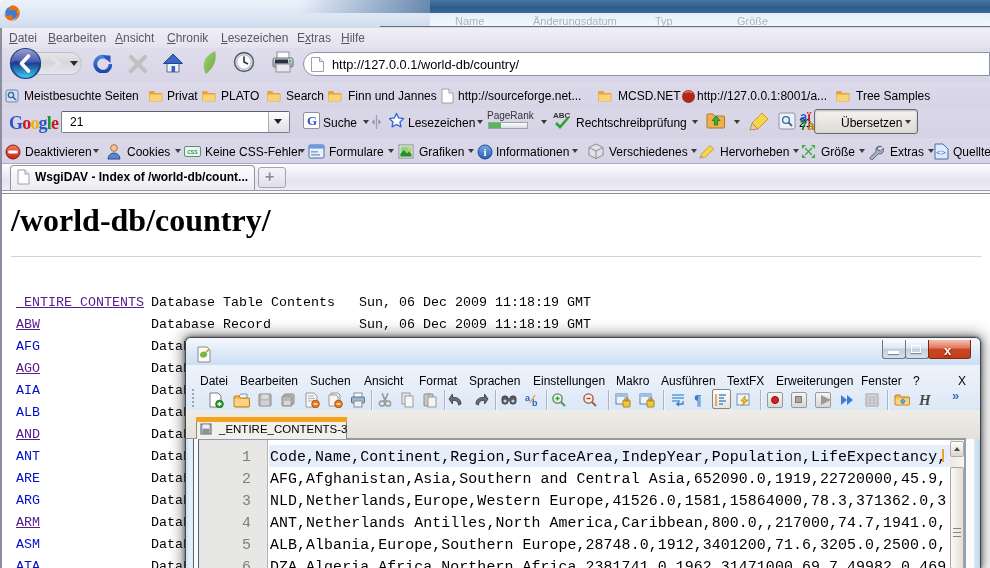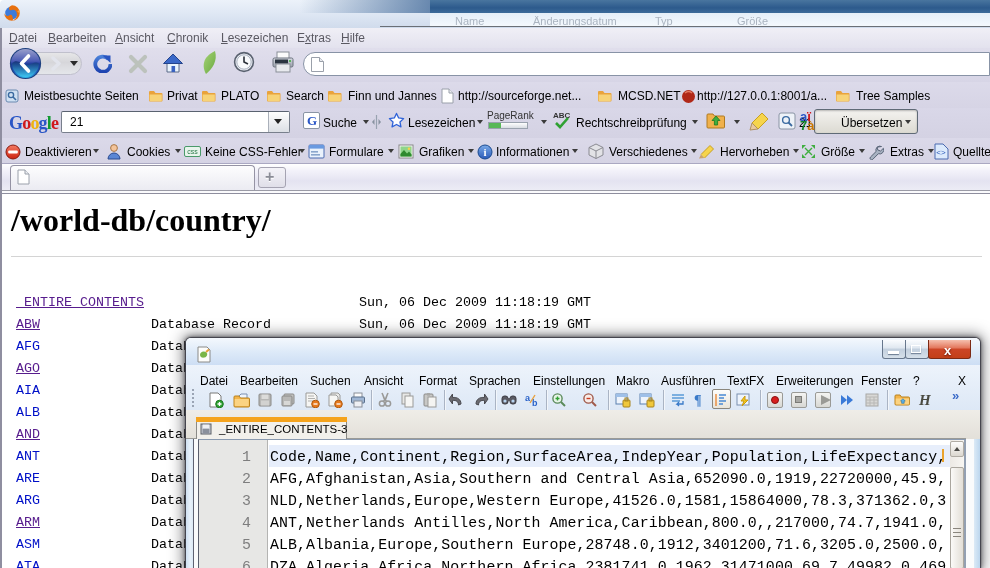--- a/index.html
+++ b/index.html
@@ -119,20 +119,21 @@
           <stop offset="1" stop-color="#9aa0ac"></stop>
         </linearGradient>
       </defs>
 </svg>
 
 <div class="a" style="left:303px;top:52px;width:687px;height:24px;background:#fff;border:1px solid #8893a6;border-radius:12px 0 0 12px"></div>
 <svg class="a" style="left:310px;top:56px" width="15" height="17" viewBox="0 0 15 17">
 <path d="M1.5 1.5 L9.5 1.5 L13.5 5.5 L13.5 15.5 L1.5 15.5 Z" fill="#fff" stroke="#9aa0aa"></path>
 <path d="M9.5 1.5 L9.5 5.5 L13.5 5.5" fill="#e8eaee" stroke="#9aa0aa"></path>
 </svg>
+<div class="a" style="left:332px;top:57px;font-size:12.8px;color:#000">http://127.0.0.1/world-db/country/</div>
 
 <div class="a" style="left:0;top:82px;width:990px;height:26px;background:linear-gradient(#dcdaea,#d6d4e5)"></div>
 <svg class="a" style="left:5px;top:89px" width="14" height="14" viewBox="0 0 14 14">
       <rect x="1" y="1" width="12" height="12" rx="2" fill="#cfe0f2" stroke="#6a8ab0"></rect>
       <circle cx="6" cy="6" r="2.6" fill="none" stroke="#3a6aa0" stroke-width="1.4"></circle>
       <path d="M8 8 L11 11" stroke="#3a6aa0" stroke-width="1.6"></path>
     </svg>
 <div class="a t12" style="left:24px;top:89px">Meistbesuchte Seiten</div>
 <svg class="a fo" style="left:148px;top:90px" width="15" height="12" viewBox="0 0 15 12">
       <path d="M1 2 a1 1 0 0 1 1-1 h4 l1.5 2 h6 a1 1 0 0 1 1 1 v6.5 a1 1 0 0 1 -1 1 h-11.5 a1 1 0 0 1 -1-1 Z" fill="#e9a33c"></path>
@@ -308,27 +309,29 @@
 <div class="a" style="left:0;top:163px;width:990px;height:1px;background:#aaa8c2"></div>
 <div class="a" style="left:0;top:164px;width:990px;height:26px;background:linear-gradient(#ffffff,#f3f2fa 25%,#e4e3f1 65%,#ececf5)"></div>
 <div class="a" style="left:0;top:190px;width:990px;height:1px;background:#9b9ba6"></div>
 <div class="a" style="left:0;top:191px;width:990px;height:2px;background:#fafafc"></div>
 <div class="a" style="left:0;top:193px;width:990px;height:1px;background:#8e8e9e"></div>
 <div class="a" style="left:10px;top:165px;width:245px;height:25px;background:linear-gradient(#fdfdfe,#ebebf2);border:1px solid #9593a4;border-bottom:none;border-radius:4px 4px 0 0"></div>
 <svg class="a" style="left:17px;top:169px" width="13" height="16" viewBox="0 0 13 16">
 <path d="M1 1 L8 1 L12 5 L12 15 L1 15 Z" fill="#fff" stroke="#9aa0aa"></path>
       <path d="M8 1 L8 5 L12 5" fill="#eceef2" stroke="#9aa0aa"></path>
 </svg>
+<div class="a" style="left:35px;top:170px;font-size:12px;font-weight:bold;color:#000">WsgiDAV - Index of /world-db/count...</div>
 <div class="a" style="left:258px;top:167px;width:28px;height:21px;background:linear-gradient(#f4f3f8,#e0dfe9);border:1px solid #a5a3b2;border-radius:3px"></div>
 <div class="a" style="left:265px;top:168px;font-size:16px;font-weight:bold;color:#8a8c96;text-shadow:0 1px 0 #fff">+</div>
 
 <div class="a" style="left:0;top:194px;width:990px;height:374px;background:#fff"></div>
 <div class="a" style="left:11px;top:202px;font-family:'Liberation Serif',serif;font-size:32px;font-weight:bold;color:#000">/world-db/country/</div>
 <div class="a" style="left:11px;top:256px;width:971px;height:1px;background:#8a8a8a;border-bottom:1px solid #d4d4d4"></div>
 <div class="a mono" style="left:16px;top:295px"><span class="vl"> ENTIRE CONTENTS</span></div>
+<div class="a mono" style="left:151px;top:295px">Database Table Contents</div>
 <div class="a mono" style="left:359px;top:295px">Sun, 06 Dec 2009 11:18:19 GMT</div>
 <div class="a mono" style="left:16px;top:317px"><span class="vl">ABW</span></div>
 <div class="a mono" style="left:151px;top:317px">Database Record</div>
 <div class="a mono" style="left:359px;top:317px">Sun, 06 Dec 2009 11:18:19 GMT</div>
 <div class="a mono" style="left:16px;top:339px"><span class="ul">AFG</span></div>
 <div class="a mono" style="left:151px;top:339px">Database Record</div>
 <div class="a mono" style="left:16px;top:361px"><span class="vl">AGO</span></div>
 <div class="a mono" style="left:151px;top:361px">Database Record</div>
 <div class="a mono" style="left:16px;top:383px"><span class="ul">AIA</span></div>
 <div class="a mono" style="left:151px;top:383px">Database Record</div>

